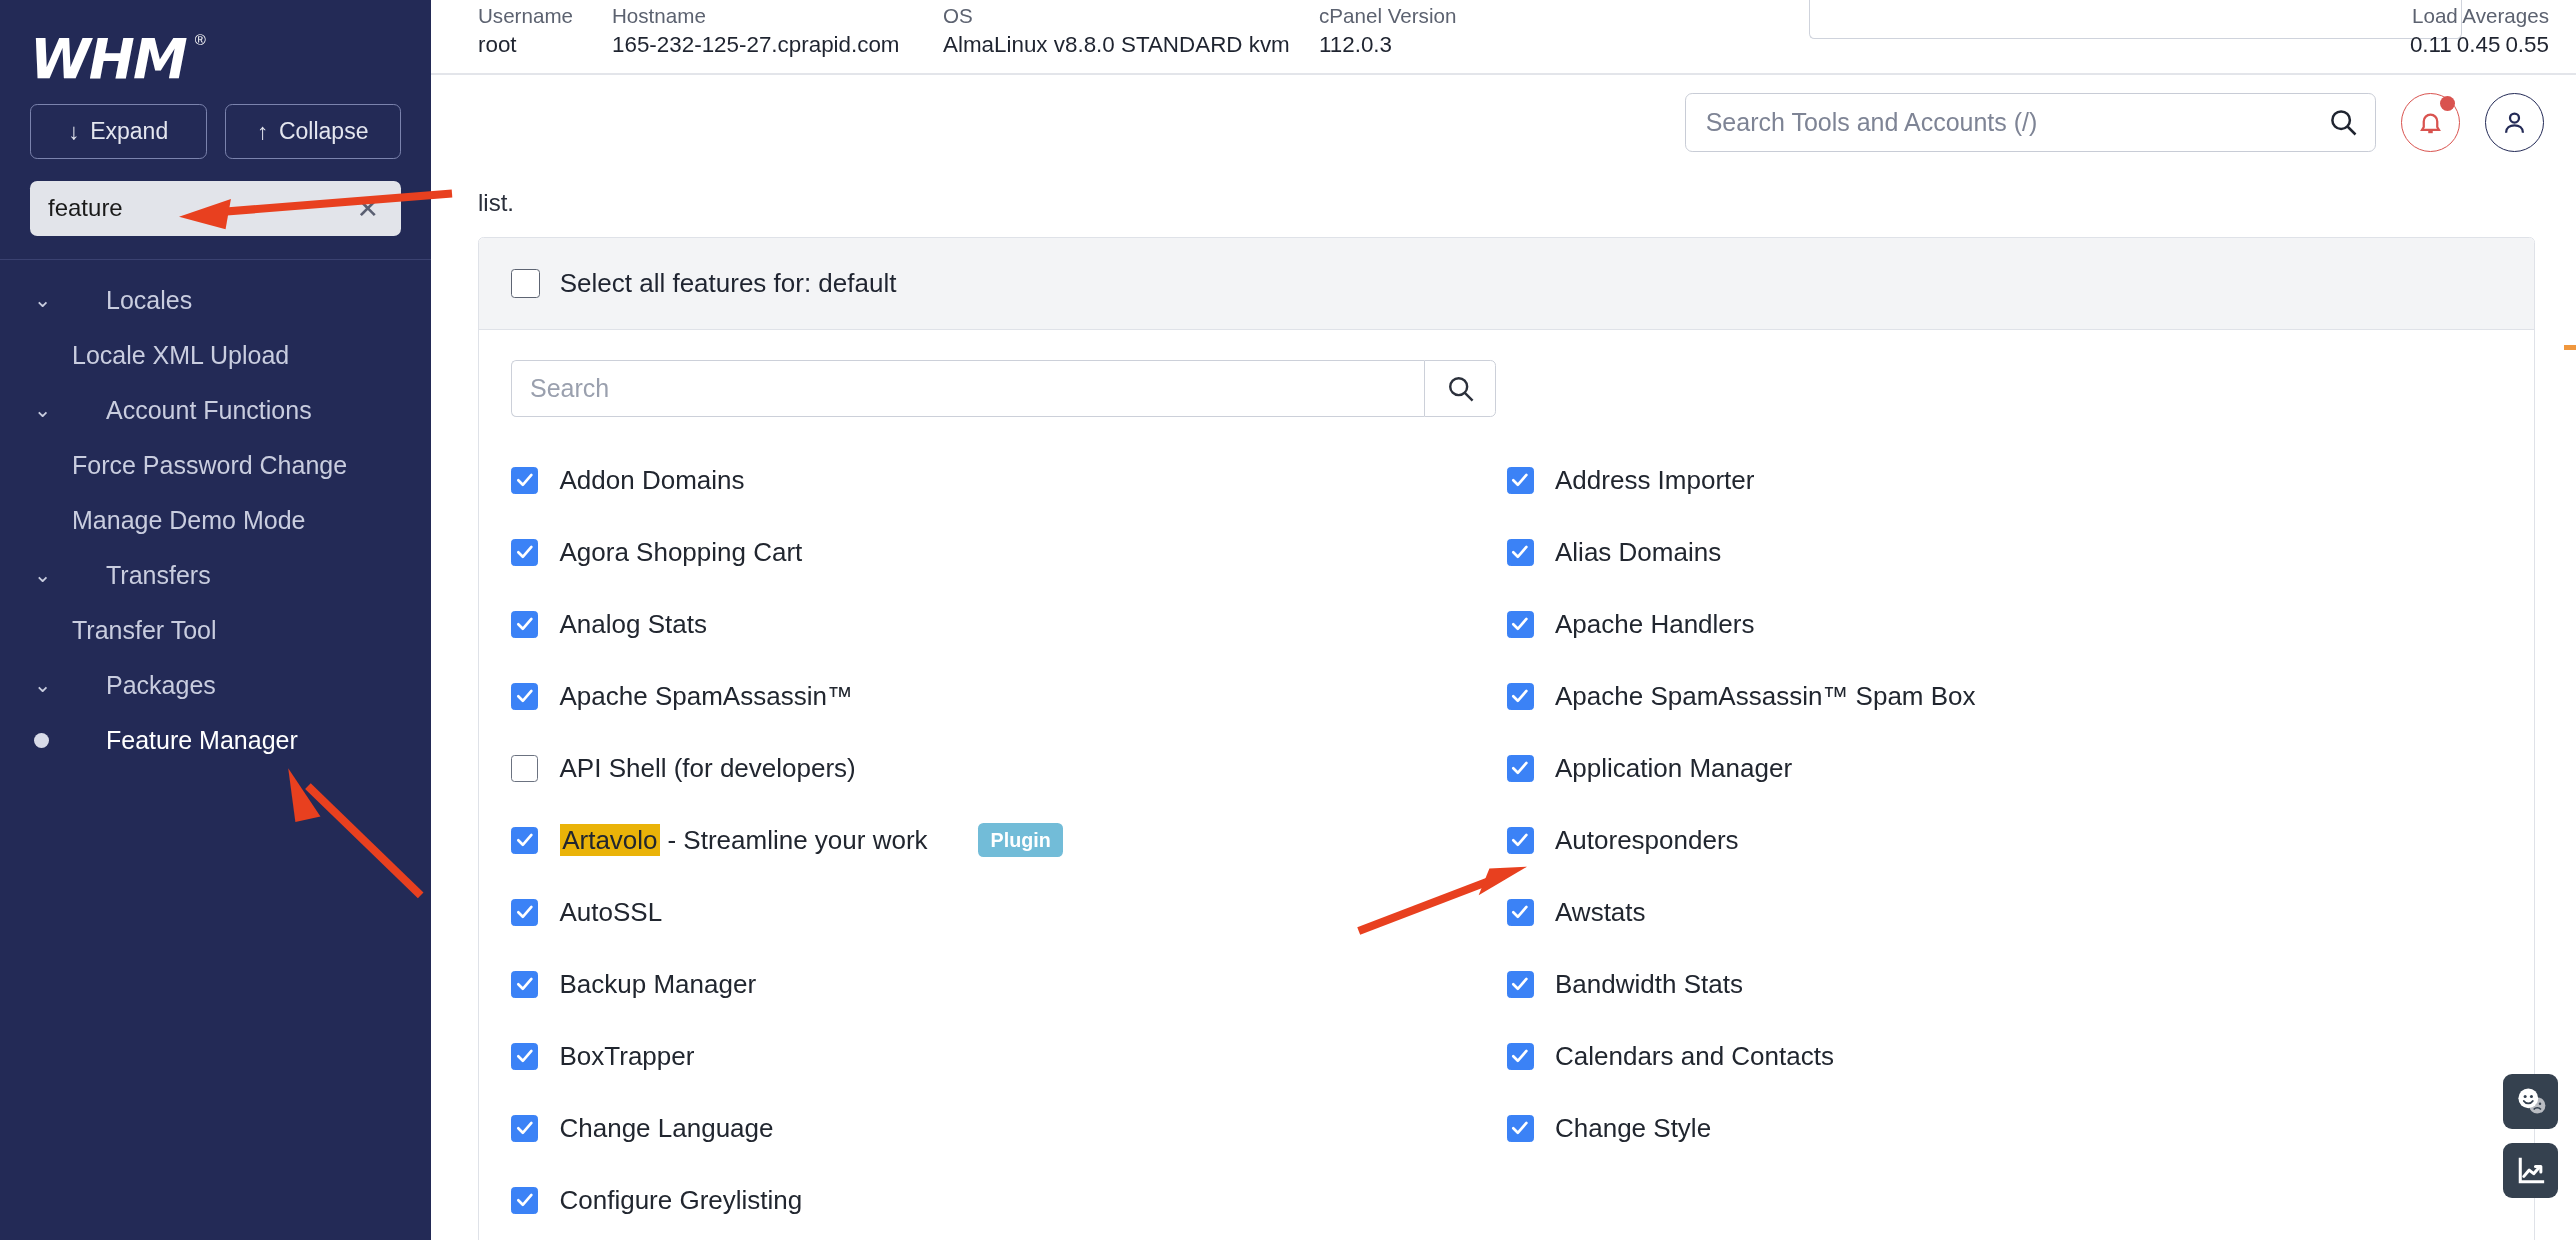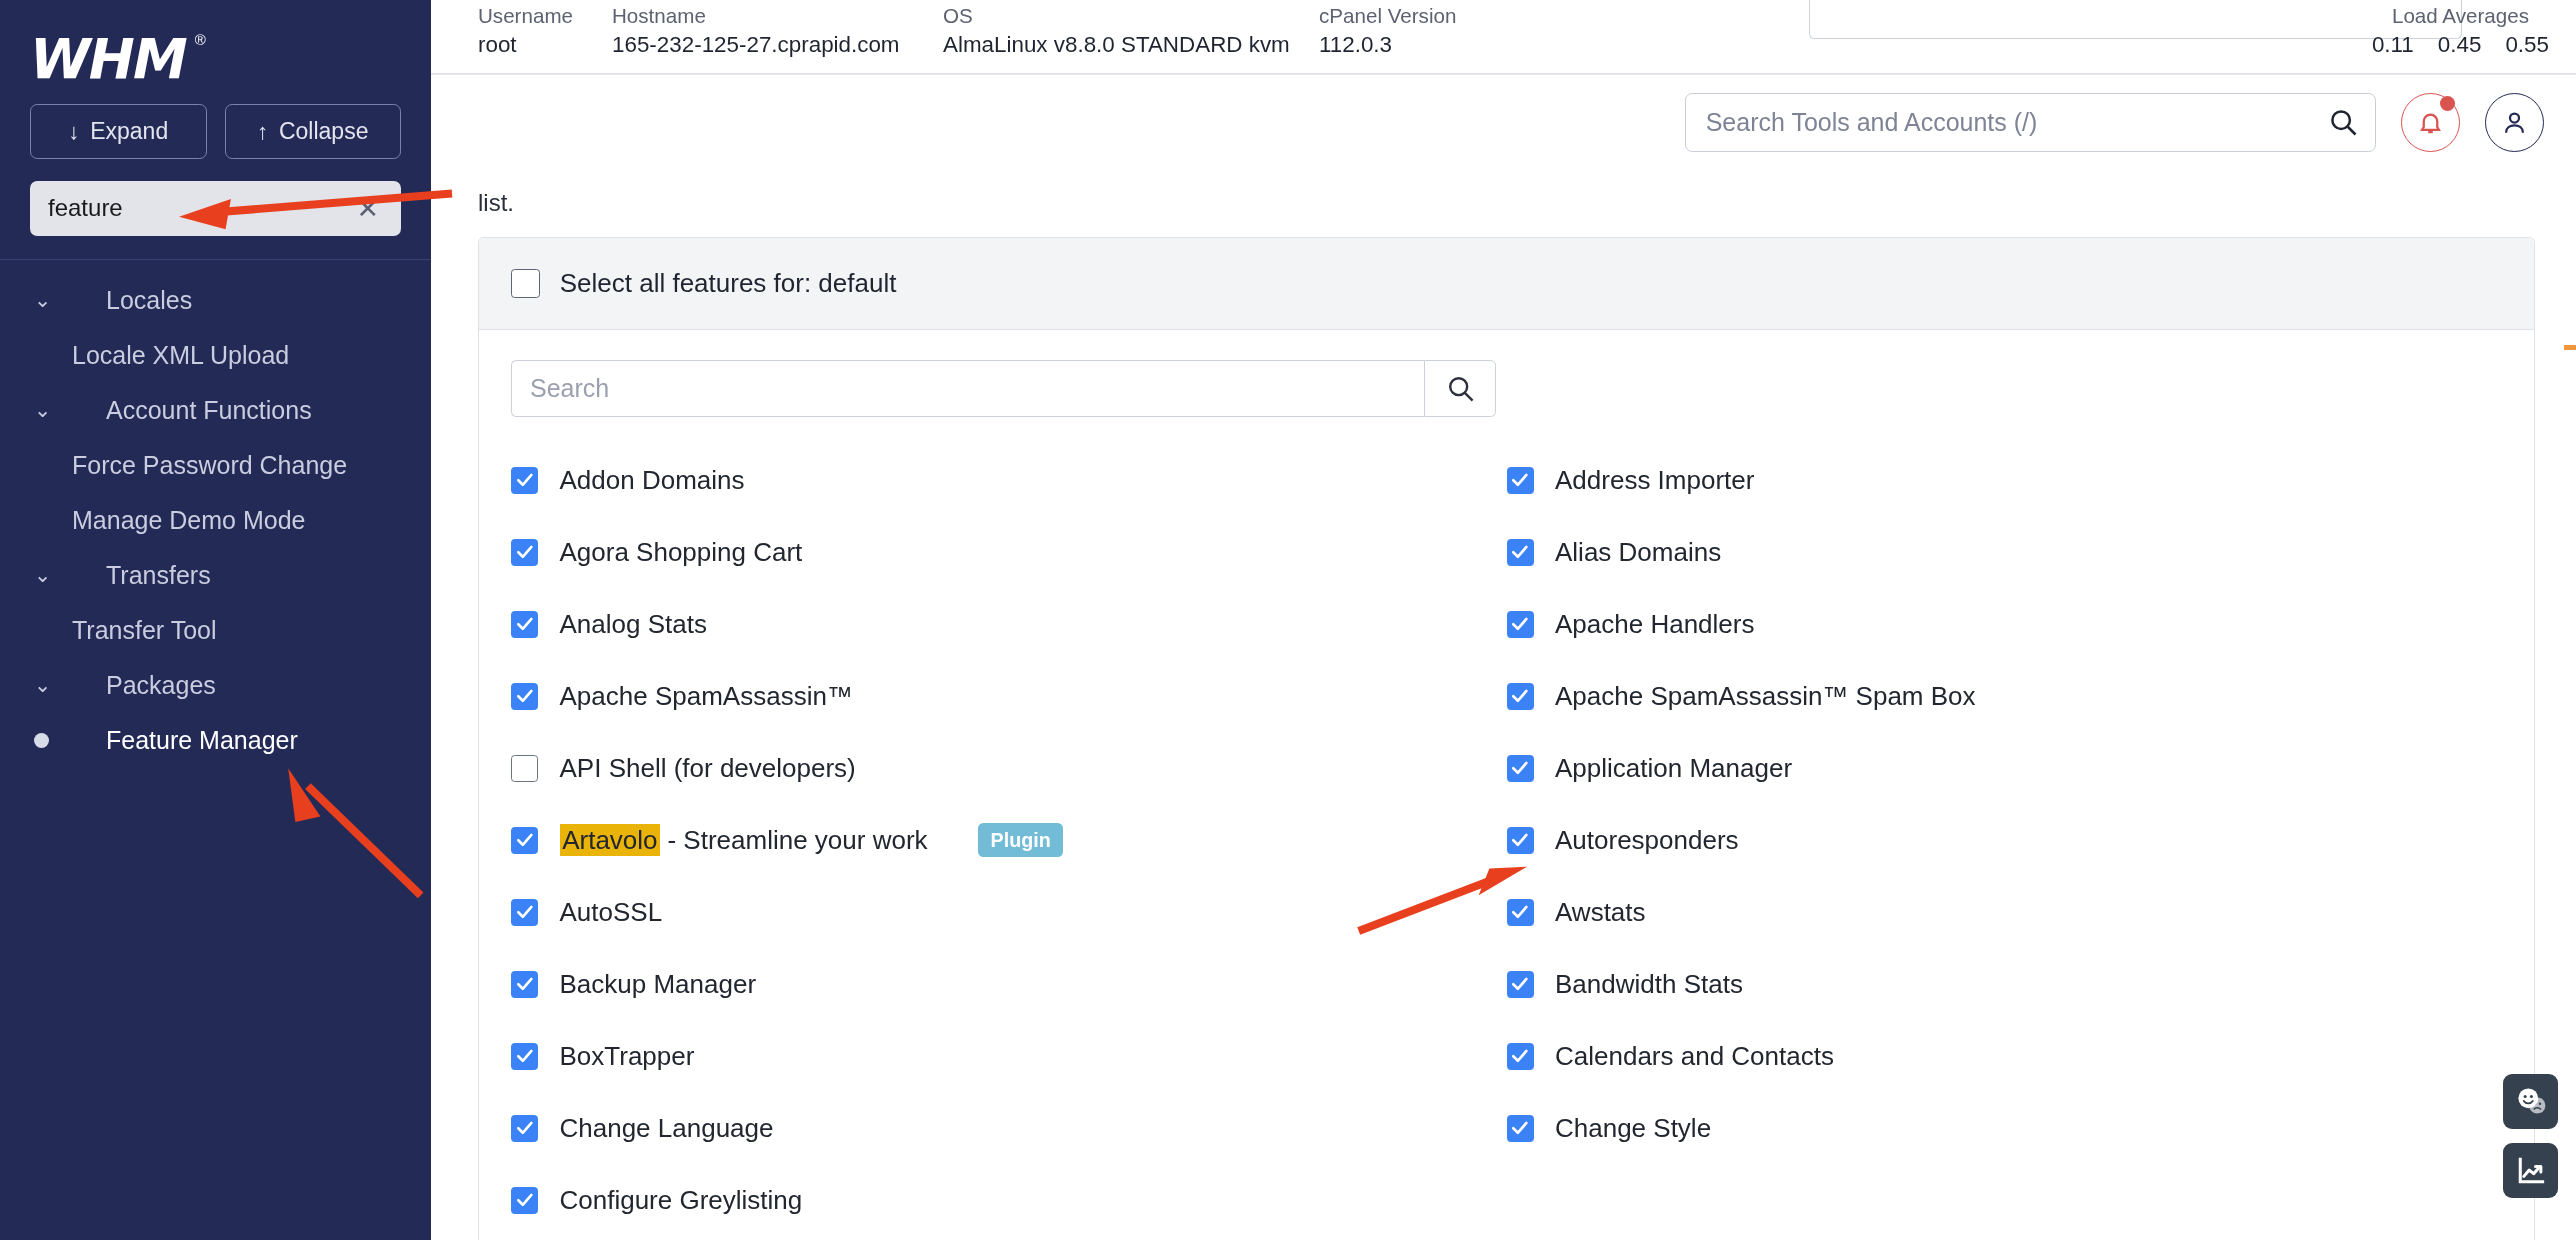--- a/index.html
+++ b/index.html
@@ -78,23 +78,23 @@
     display: flex; align-items: flex-start; padding: 0 0 0 47px;
     height: 73px; background: #ffffff; position: relative;
   }
   .info-col { padding-top: 1.8px; }
   .info-col .k { font-size: 20.6px; color: #5c6270; line-height: 27px; white-space: nowrap; }
   .info-col .v { font-size: 22.4px; color: #1f2430; line-height: 32px; white-space: nowrap; }
   .c-user { width: 134px; }
   .c-host { width: 331px; }
   .c-os   { width: 376px; }
   .c-cp   { width: 269px; }
-  .info-load { position: absolute; right: 27px; top: 1.8px; text-align: center; }
+  .info-load { position: absolute; right: 27px; top: 1.8px; text-align: right; }
   .info-load .k { font-size: 20.6px; color: #5c6270; line-height: 27px; }
-  .load-vals { display: flex; gap: 24px; font-size: 22.4px; color: #1f2430; line-height: 32px; }
+  .load-vals { display: flex; gap: 5px; font-size: 22.4px; color: #1f2430; line-height: 32px; }
   .info-sep { position: absolute; left: 1378px; top: 0; width: 653px; height: 39px;
               border: 1.3px solid #cfd3dc; border-top: none; border-radius: 0 0 5.4px 5.4px; }
   .bar-line { height: 1.8px; background: #e3e5ea; width: 100%; }
 
   .toolbar {
     height: 95px; background: #ffffff; position: relative;
     display: flex; align-items: center; justify-content: flex-end;
     padding-right: 32px; gap: 25px;
   }
   .tool-search { position: relative; width: 691px; }

